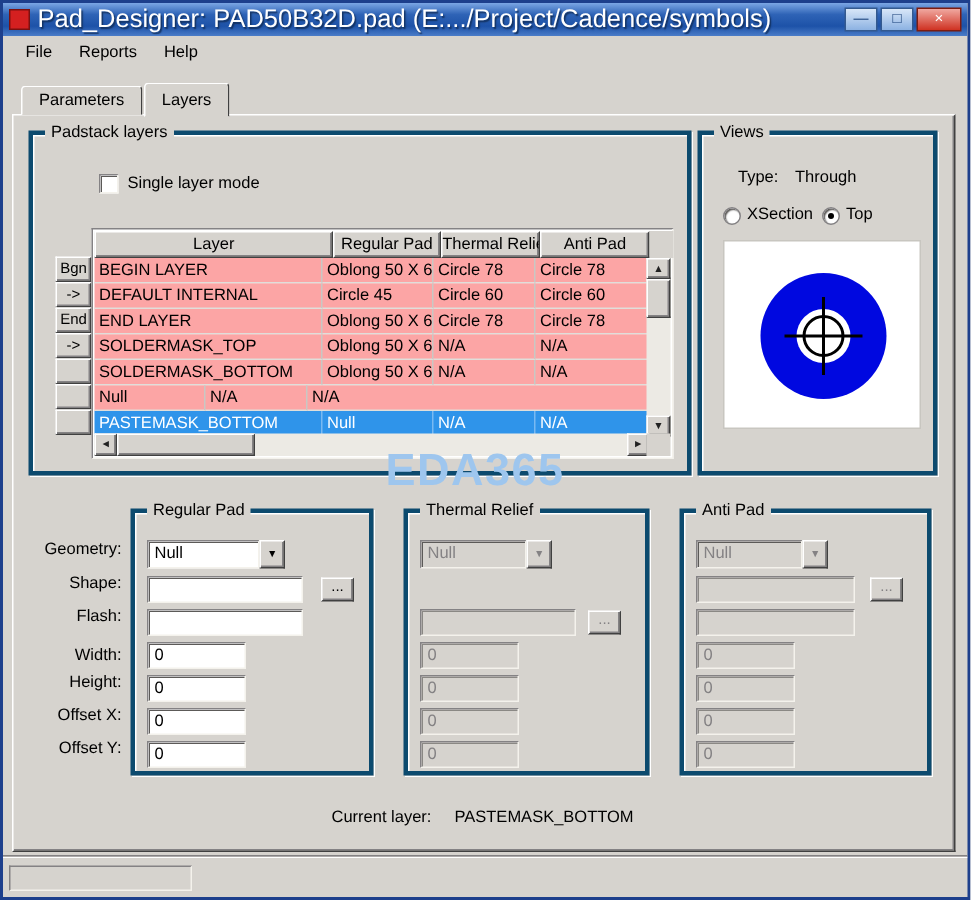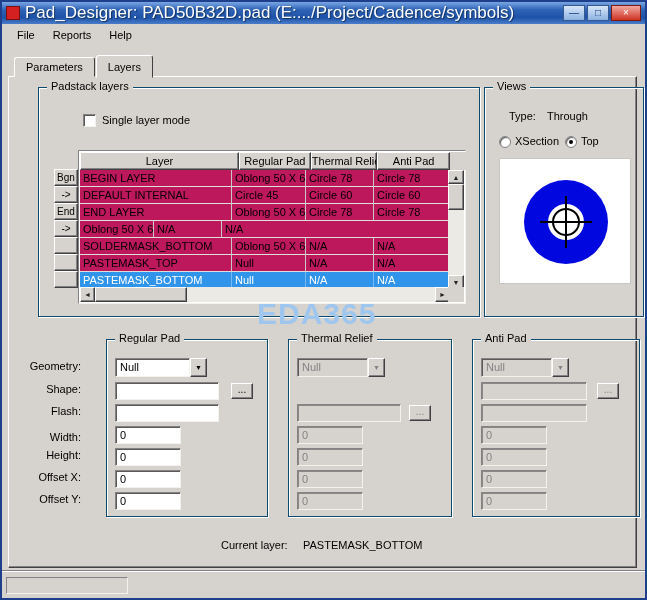--- a/index.html
+++ b/index.html
@@ -6,21 +6,21 @@
   html,body { width:647px; height:600px; background:#fff; }
   #win { position:relative; width:647px; height:600px; background:#d6d3ce;
          font-family:"Liberation Sans",sans-serif; font-size:11px; color:#000;
          border:2px solid #1d3f8c; overflow:hidden; }
 
   
   .raised { background:#d6d3ce; border:1px solid; border-color:#ffffff #404040 #404040 #ffffff;
             box-shadow:inset -1px -1px 0 #848284; }
   .sunkenbox { background:#fff; border:1px solid; border-color:#848284 #f4f2ec #f4f2ec #848284;
                box-shadow:inset 1px 1px 0 #5c5a58; }
-  .group { position:absolute; border:1px solid #0c4a6e; box-shadow:1px 1px 0 #ffffff, inset 1px 1px 0 #ffffff;margin-left:19px; }
+  .group { position:absolute; border:3px solid #0c4a6e; box-shadow:1px 1px 0 #ffffff, inset 1px 1px 0 #ffffff; }
   .group-title { position:absolute; top:-8px; left:8px; background:#d6d3ce; padding:0 4px; font-size:11px; }
 
   
   #titlebar { position:absolute; left:0; top:0; width:100%; height:22px; display:flex; align-items:center;
               padding:0 4px; background:linear-gradient(180deg,#7ba6e4 0%,#2e63b6 35%,#1d52a8 70%,#4a7cc8 100%); }
   #app-icon { width:14px; height:14px; background:#d42020; border:1px solid #7c1010; margin-right:5px; flex:none; }
   #title-text { flex:1; color:#fff; font-size:17px; white-space:nowrap; overflow:hidden; text-shadow:1px 1px 1px #12305e; }
   .winbtn { width:22px; height:16px; margin-left:2px; font-size:10px; line-height:14px; text-align:center;
             color:#123a74; background:linear-gradient(#d8e6f8,#8cb2e2); border:1px solid #33598f; flex:none; }
   #btn-close { width:30px; background:linear-gradient(#f0a8a0,#cf3222); color:#fff; border-color:#7c1c10; }
@@ -46,21 +46,21 @@
             display:flex; align-items:center; justify-content:center; }
   #m0{top:81px} #m1{top:98px} #m2{top:115px} #m3{top:132px} #m4{top:149px} #m5{top:166px} #m6{top:183px}
 
   #table { position:absolute; left:39px; top:62px; width:388px; height:154px; background:#fff;
            border:1px solid; border-color:#848284 #f4f2ec #f4f2ec #848284; }
   #thead { position:absolute; left:1px; top:1px; height:18px; width:386px; display:flex; }
   .th { font-size:11px; line-height:16px; text-align:center; white-space:nowrap; overflow:hidden; }
   .th-layer{width:164px} .th-reg{width:74px} .th-th{width:68px} .th-anti{width:76px}
   #thead-fill { width:16px; background:#d6d3ce; }
 
-  .trow { position:absolute; left:1px; width:370px; height:17px; display:flex; background:#be185d; }
+  .trow { position:absolute; left:1px; width:370px; height:17px; display:flex; background:#fca5a5; }
   .trow .cell { padding:1px 3px; font-size:11px; line-height:14px; white-space:nowrap; overflow:hidden;
                 border-right:1px solid #c8c8c4; border-bottom:1px solid #e0dedA; }
   .cw-layer{width:152px} .cw-reg{width:74px} .cw-th{width:68px} .cw-anti{flex:1}
   .trow.selected { background:#2f94ea; }
   .trow.selected .cell { color:#fff; border-right-color:#79b9f2; border-bottom-color:#2f94ea; }
   #r0{top:19px} #r1{top:36px} #r2{top:53px} #r3{top:70px} #r4{top:87px} #r5{top:104px} #r6{top:121px}
 
   .sb { position:absolute; background:#eceae4; }
   #vscroll { right:1px; top:19px; width:16px; height:119px; }
   #hscroll { left:1px; bottom:1px; width:370px; height:15px; }
@@ -198,32 +198,32 @@
           <div class="cell cw-th">Circle 60</div>
           <div class="cell cw-anti">Circle 60</div>
         </div>
         <div class="trow" id="r2">
           <div class="cell cw-layer">END LAYER</div>
           <div class="cell cw-reg">Oblong 50 X 60</div>
           <div class="cell cw-th">Circle 78</div>
           <div class="cell cw-anti">Circle 78</div>
         </div>
         <div class="trow" id="r3">
+          <div class="cell cw-layer">SOLDERMASK_TOP</div>
           <div class="cell cw-reg">Oblong 50 X 60</div>
           <div class="cell cw-th">N/A</div>
           <div class="cell cw-anti">N/A</div>
         </div>
         <div class="trow" id="r4">
           <div class="cell cw-layer">SOLDERMASK_BOTTOM</div>
           <div class="cell cw-reg">Oblong 50 X 60</div>
           <div class="cell cw-th">N/A</div>
           <div class="cell cw-anti">N/A</div>
         </div>
         <div class="trow" id="r5">
-          <div class="cell cw-layer">PASTEMASK_TOP</div>
           <div class="cell cw-reg">Null</div>
           <div class="cell cw-th">N/A</div>
           <div class="cell cw-anti">N/A</div>
         </div>
         <div class="trow selected" id="r6">
           <div class="cell cw-layer">PASTEMASK_BOTTOM</div>
           <div class="cell cw-reg">Null</div>
           <div class="cell cw-th">N/A</div>
           <div class="cell cw-anti">N/A</div>
         </div>

